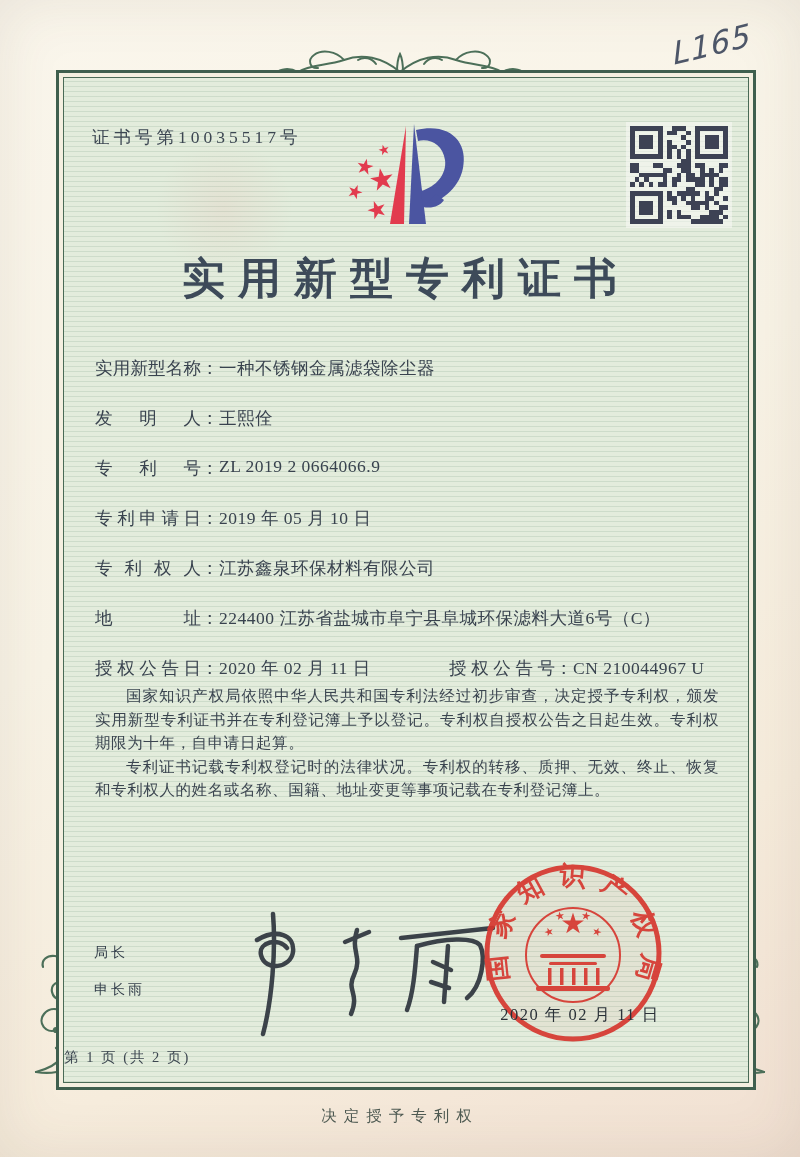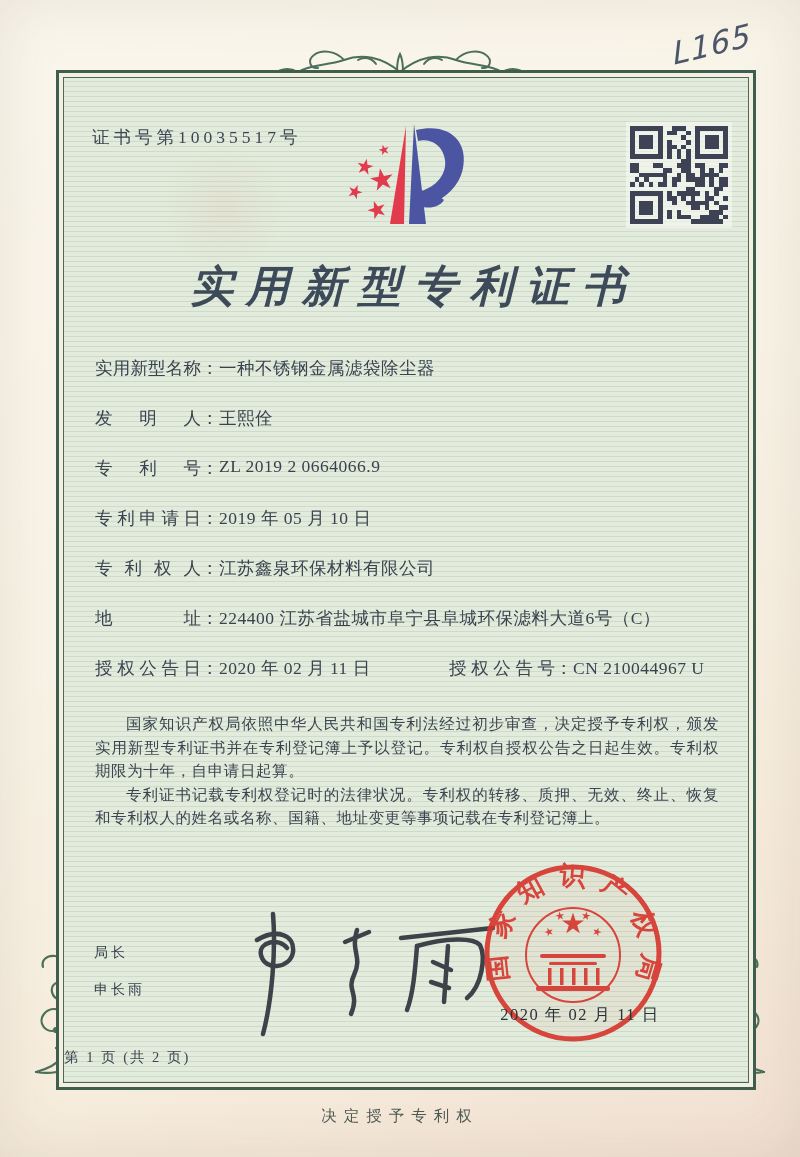--- a/index.html
+++ b/index.html
@@ -26,31 +26,31 @@
     border:1px solid #4a6a56;
     background-color:#e3ecdc;
     background-image:
       radial-gradient(circle 95px at 160px 130px, rgba(226,155,145,.13), transparent 72%),
       repeating-linear-gradient(0deg, rgba(128,163,138,.22) 0px, rgba(128,163,138,.22) 1px, transparent 1px, transparent 5px);
   }
   .cert-no { position:absolute; left:28px; top:47px; font-size:17.5px; letter-spacing:4px; color:#3c4652; }
   .logo { position:absolute; left:268px; top:32px; }
   .qr { position:absolute; left:562px; top:44px; background:rgba(250,250,246,.55); padding:4px; }
   .title {
-    position:absolute; left:0; top:172px; width:100%; margin:8px; text-align:center;
-    font-size:43px; font-weight:600; letter-spacing:13px; color:#3d4a59;font-style:italic;
+    position:absolute; left:0; top:172px; width:100%; margin:0; text-align:center;
+    font-size:43px; font-weight:600; letter-spacing:13px; color:#3d4a59;
   }
   .fields { position:absolute; left:31px; top:278px; width:630px; }
   .field-row { margin-bottom:26px; font-size:17.5px; color:#39434f; white-space:nowrap; }
   .flabel { display:inline-block; width:106px; text-align:justify; text-align-last:justify; vertical-align:top; }
   .colon { display:inline-block; width:18px; vertical-align:top; }
   .fvalue { letter-spacing:.5px; }
   .fvalue.fixed { display:inline-block; width:206px; }
   .grant-gap { display:inline-block; width:24px; }
-  .paras { position:absolute; left:31px; top:606px; width:624px; color:#3b4550;margin-top:28px; }
+  .paras { position:absolute; left:31px; top:606px; width:624px; color:#3b4550; }
   .paras p { margin:0; font-size:15.5px; line-height:23.5px; text-indent:2em; letter-spacing:.6px; text-align:justify; }
   .signer { position:absolute; left:30px; top:856px; font-size:14px; color:#343f4b; line-height:37px; letter-spacing:3px; }
   .signature { position:absolute; left:141px; top:822px; }
   .seal { position:absolute; left:414px; top:780px; opacity:.92; }
   .seal-date { position:absolute; left:424px; top:926px; width:184px; text-align:center; font-size:16.5px; letter-spacing:1.5px; color:#2a3138; z-index:3; }
   .page-info { position:absolute; left:0; top:970px; width:100%; text-align:left; font-size:14.5px; letter-spacing:2px; color:#3c4650; }
   .back-note { position:absolute; left:0; top:1106px; width:100%; text-align:center; font-size:15.5px; letter-spacing:7px; color:#4e5a52; }
   .orn { position:absolute; pointer-events:none; }
   .orn-top-center { left:272px; top:44px; }
   .orn-bl { left:22px; top:944px; }

